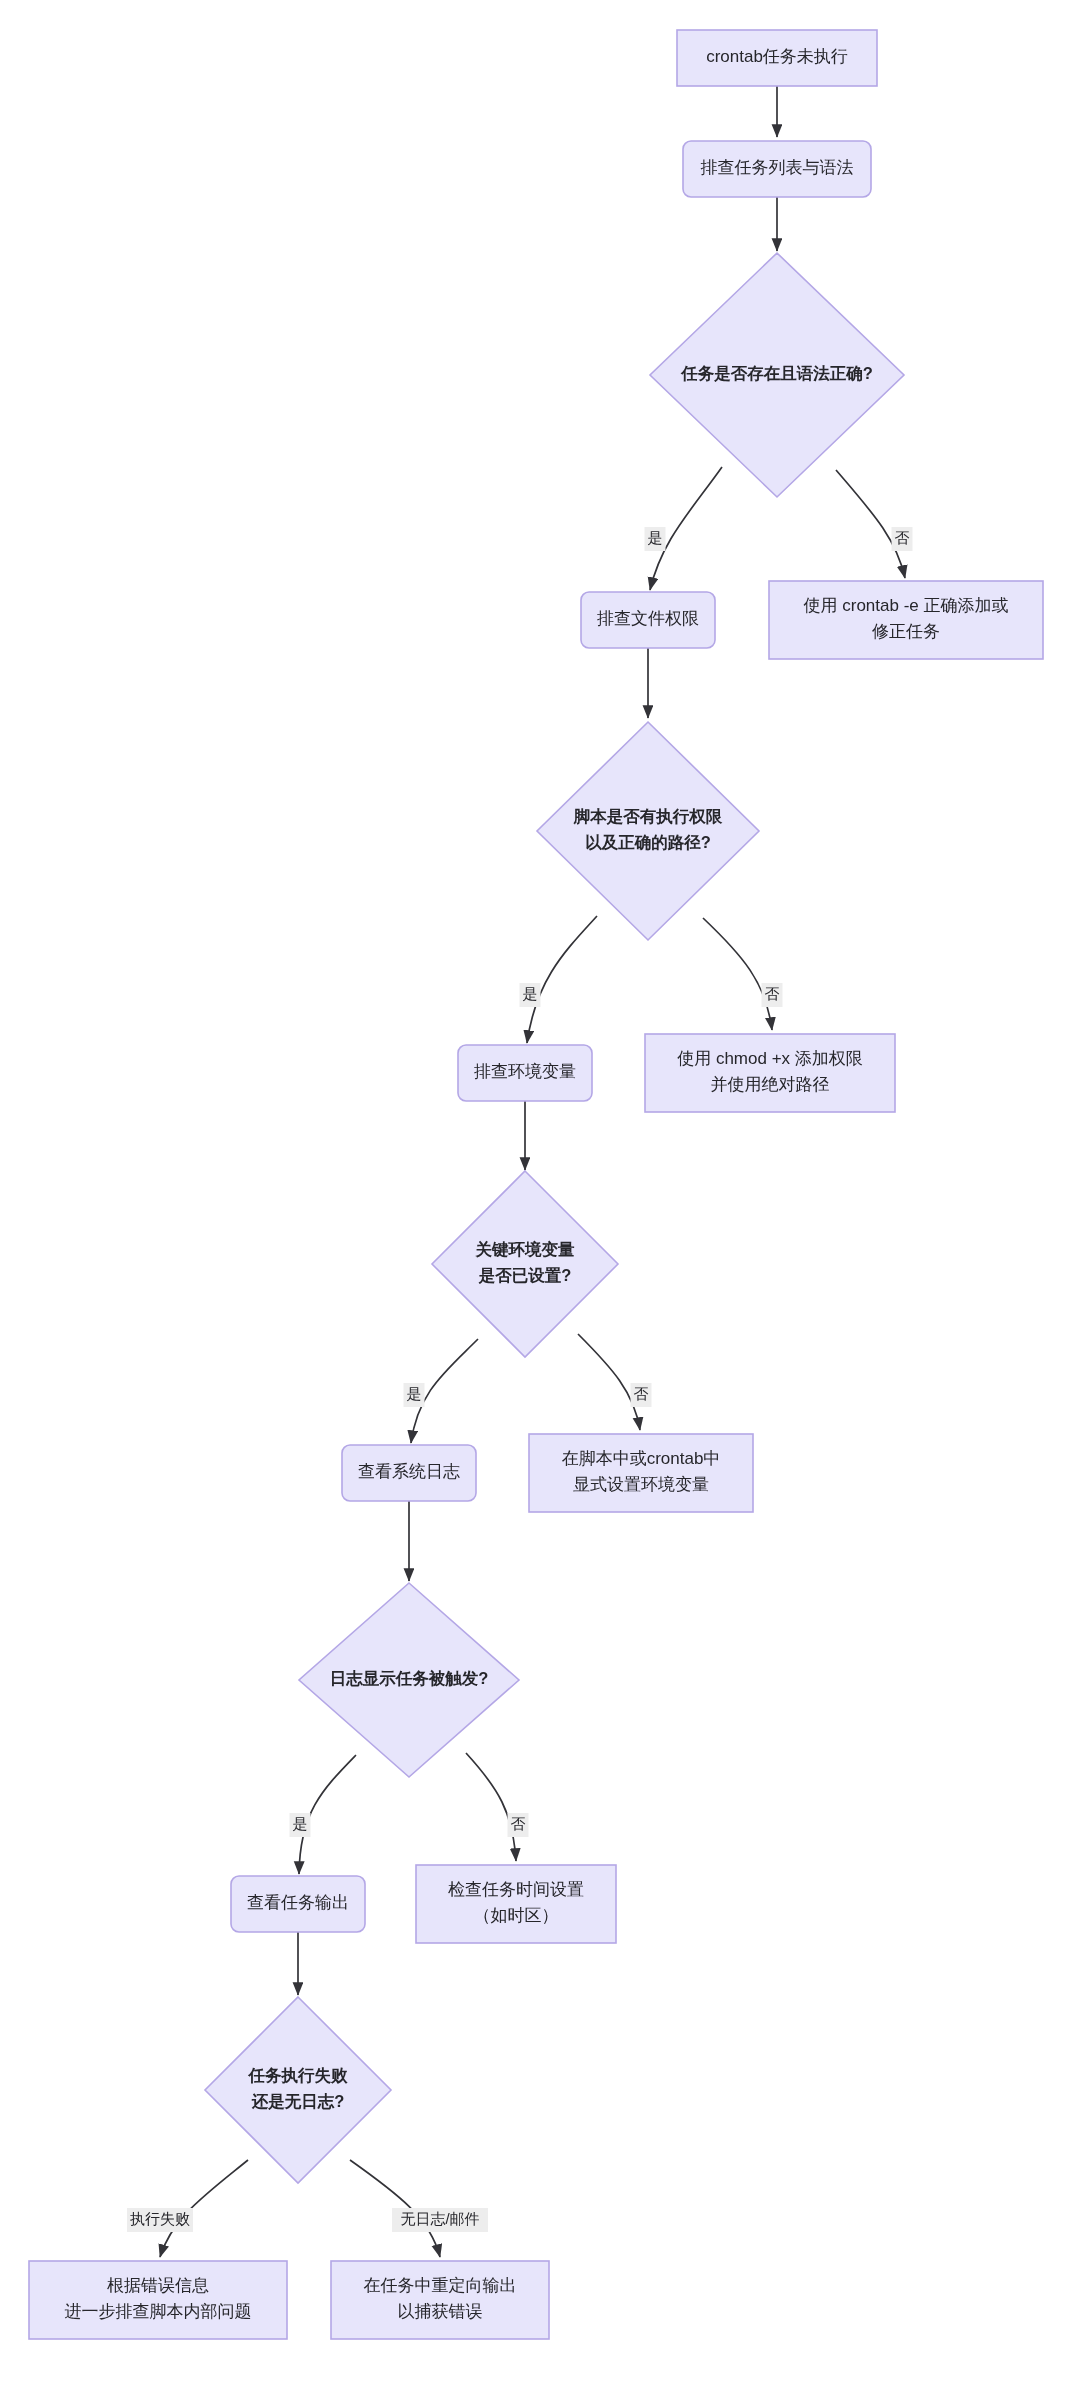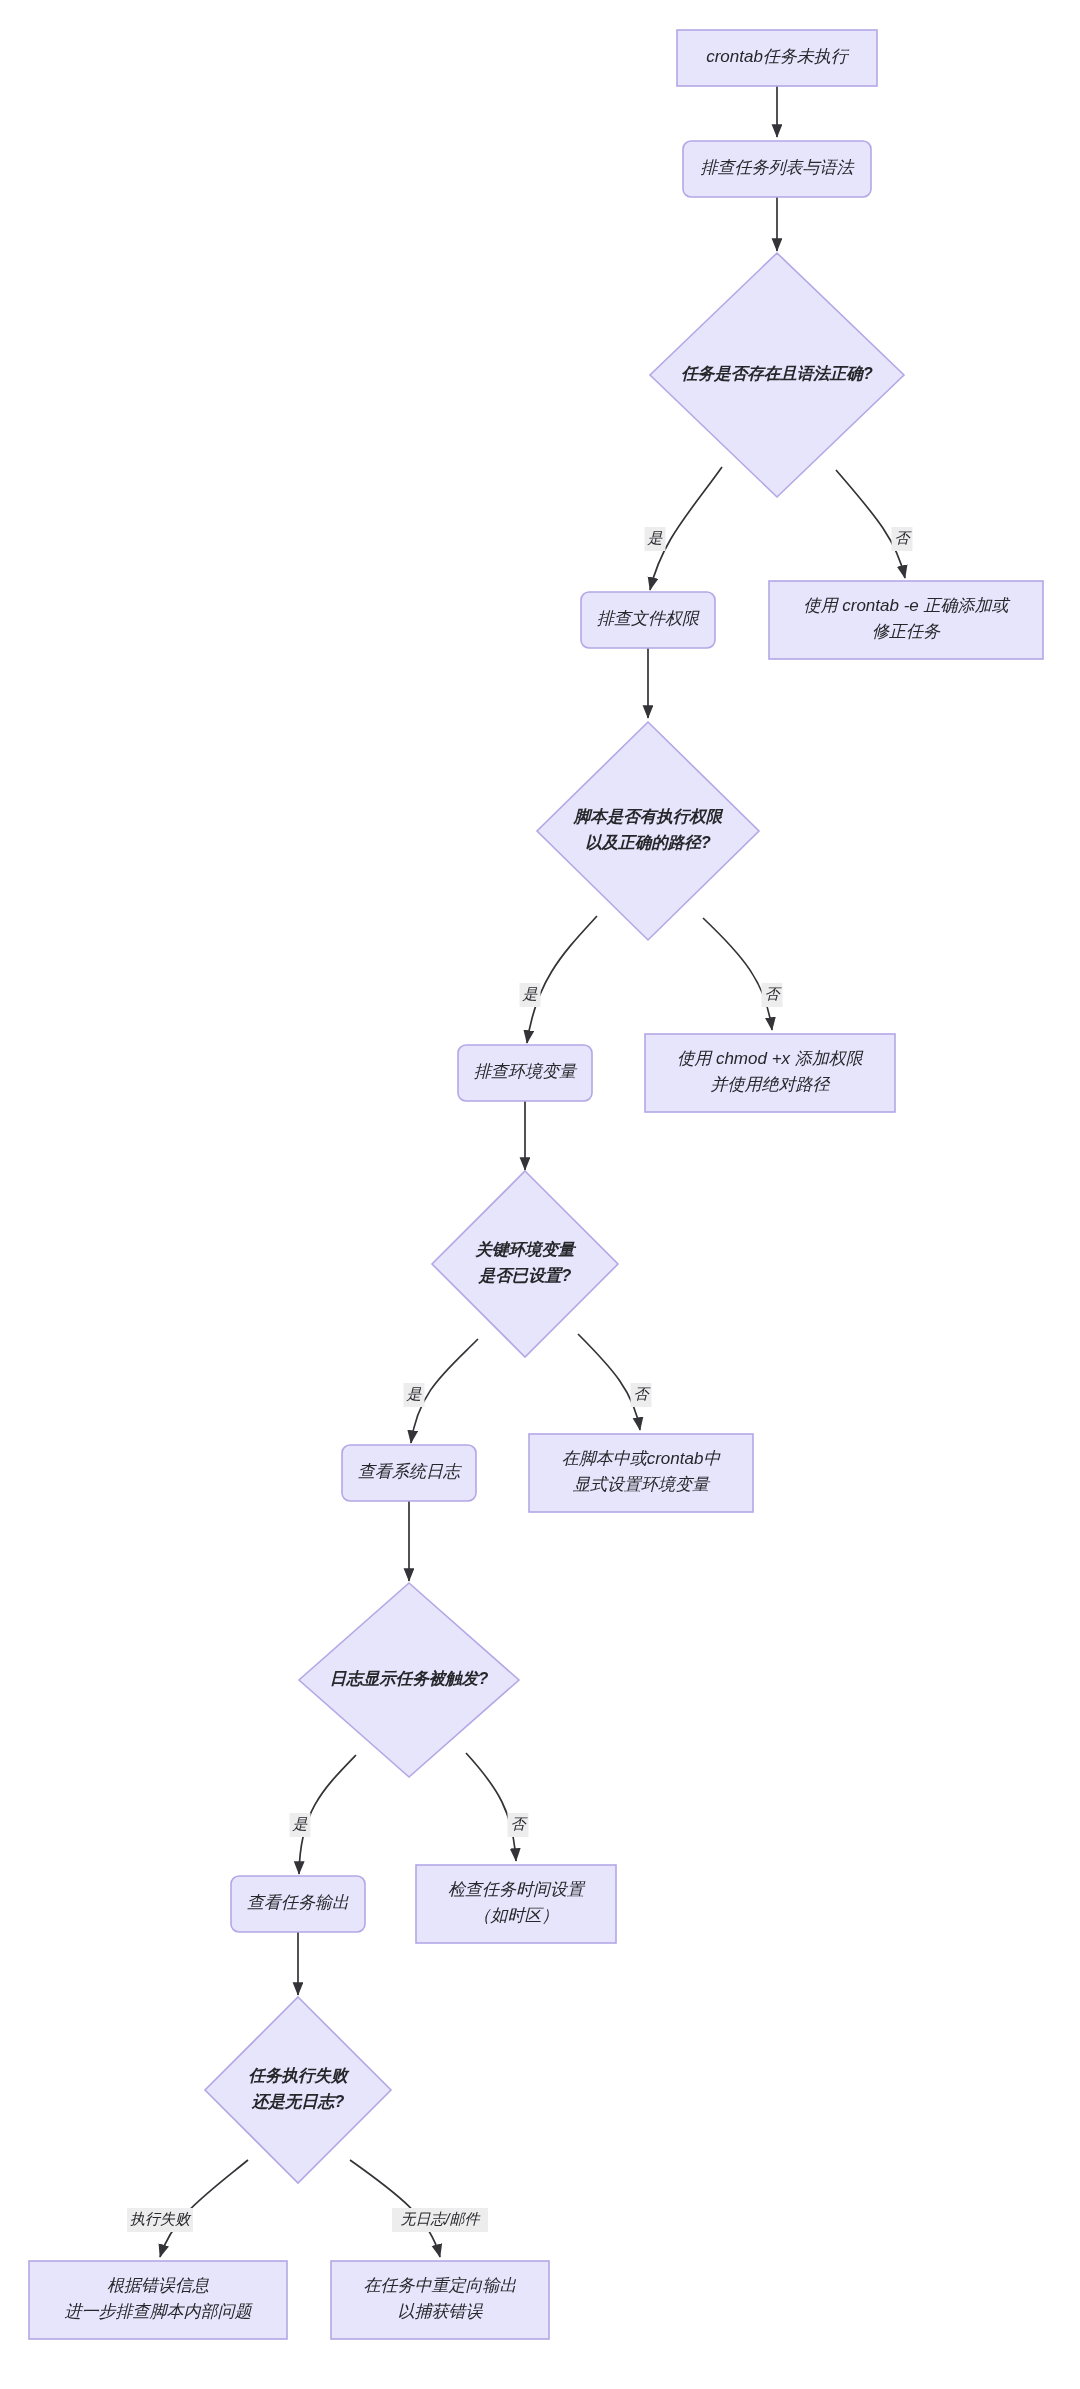--- a/index.html
+++ b/index.html
@@ -10,21 +10,20 @@
   body {
     width: 1080px;
     height: 2389px;
     font-family: "Liberation Sans", "DejaVu Sans", sans-serif;
     overflow: hidden;
   }
   #flowchart-root {
     position: relative;
     width: 944px;
     height: 2389px;
-    font-style: italic;
   }
   svg#flow-svg {
     display: block;
     width: 1080px;
     height: 2389px;
   }
   .node-shape {
     fill: #e7e5fb;
     stroke: #b4a7e6;
     stroke-width: 1.6;

